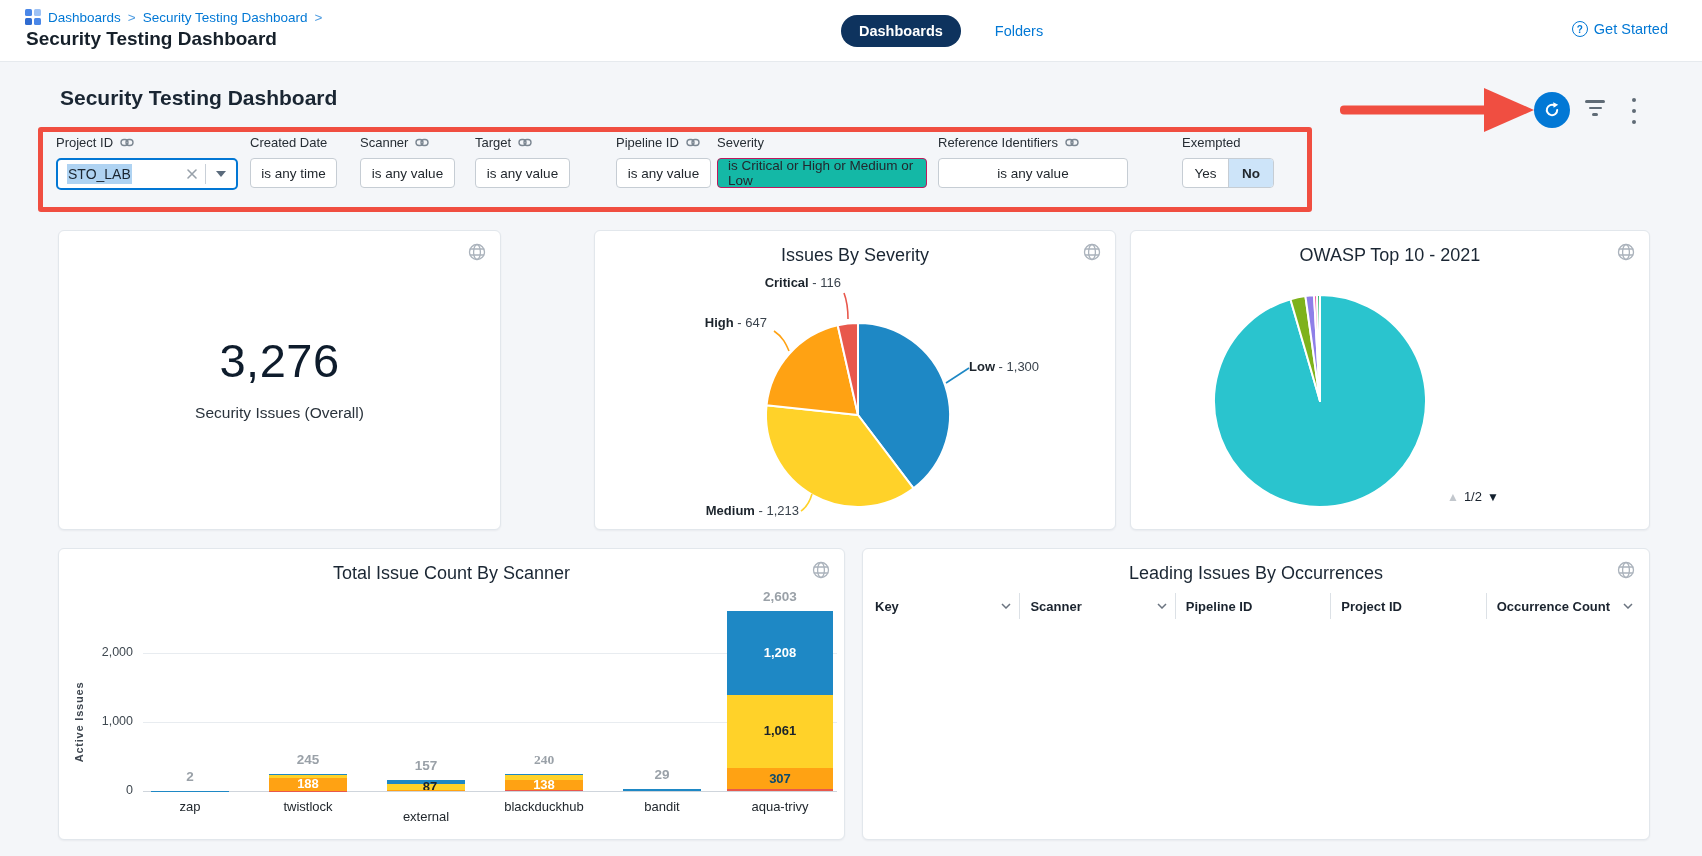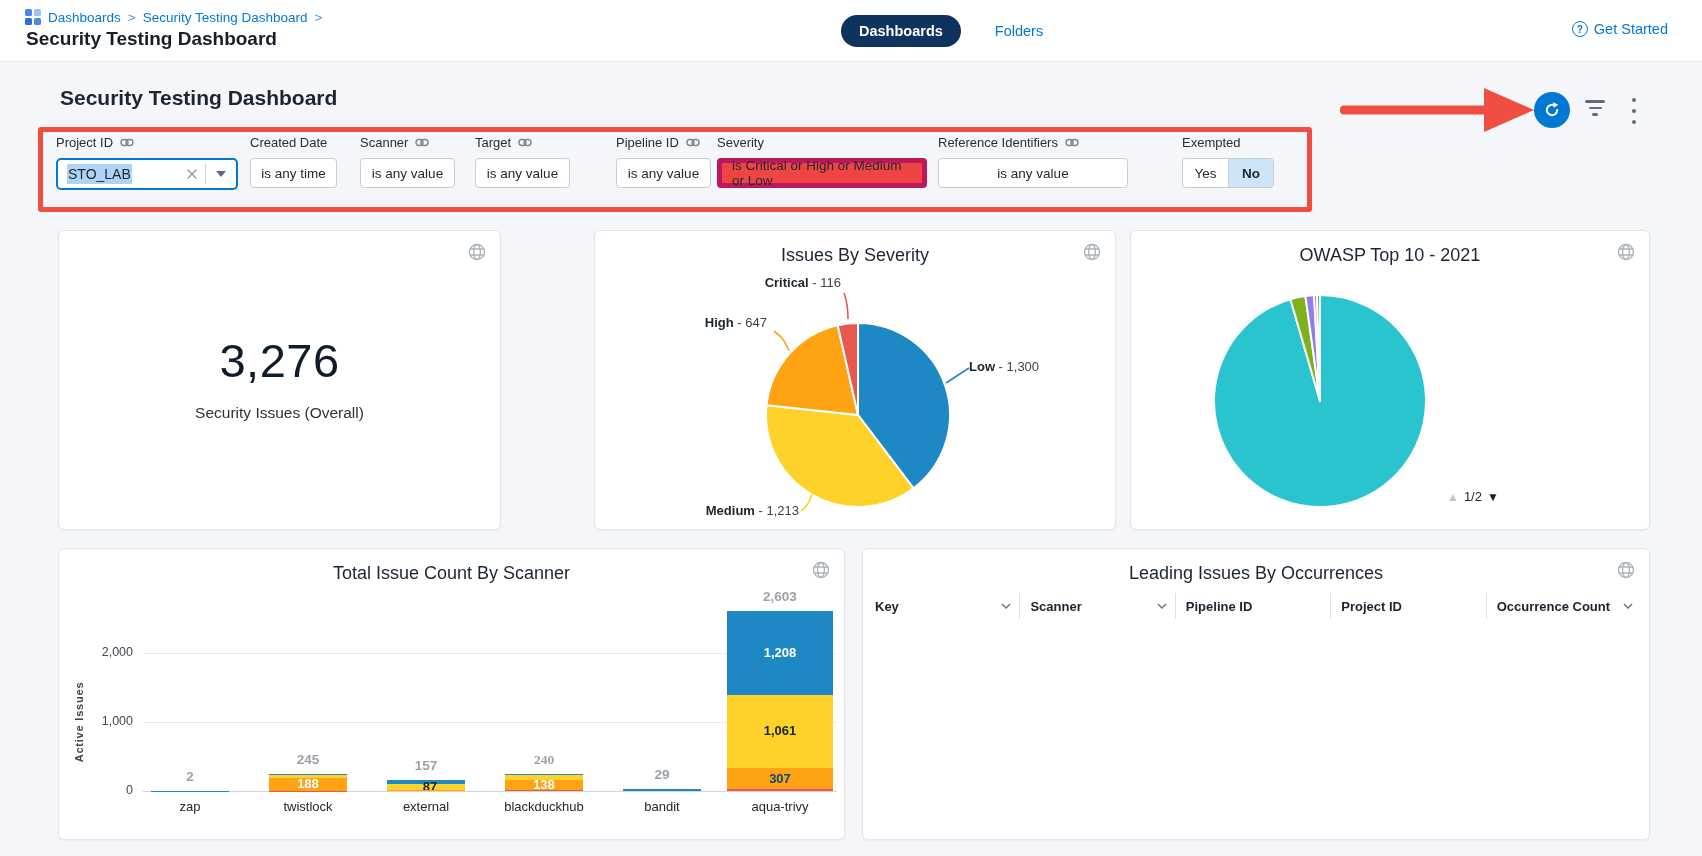--- a/index.html
+++ b/index.html
@@ -33,21 +33,21 @@
 
   
   .anno-rect { position:absolute; left:38px; top:65px; width:1274px; height:85px; border:5px solid #F04E41; border-radius:3px; z-index:4; pointer-events:none; }
   .anno-arrow { position:absolute; left:1338px; top:22px; width:200px; height:52px; z-index:6; pointer-events:none; }
 
   
   .filter-bar { position:absolute; left:0; top:72px; width:1702px; height:74px; }
   .fgroup { position:absolute; top:0; }
   .flabel { display:flex; align-items:center; gap:7px; font-size:13px; color:#262D34; height:16px; margin-bottom:8px; }
   .fbox { height:30px; border:1px solid #C6CDD4; border-radius:4px; background:#fff; display:flex; align-items:center; justify-content:center; font-size:13.5px; color:#22282E; cursor:pointer; padding:0 10px; }
-  .fchip { background:#ef4444; border:5px solid #be185d; }
+  .fchip { background:#14b8a6; border:1px solid #be185d; }
   .finput { width:182px; height:32px; border:2px solid #0277D4; border-radius:5px; background:#fff; display:flex; align-items:center; overflow:hidden; cursor:text; }
   .finput .txt { margin-left:9px; font-size:14px; color:#1A2530; background:#AFD3F2; padding:2px 1px; flex:0 0 auto; }
   .finput .spacer { flex:1; }
   .finput .clr { width:26px; display:flex; align-items:center; justify-content:center; cursor:pointer; }
   .finput .vdiv { width:1px; height:20px; background:#C9D0D8; }
   .finput .caret { width:30px; display:flex; align-items:center; justify-content:center; cursor:pointer; }
   .seg { display:flex; height:30px; border:1px solid #C6CDD4; border-radius:4px; overflow:hidden; background:#fff; }
   .seg .opt { width:45px; display:flex; align-items:center; justify-content:center; font-size:13.5px; color:#22282E; cursor:pointer; }
   .seg .opt + .opt { border-left:1px solid #C6CDD4; }
   .seg .sel { background:#CDE4F9; font-weight:700; }
@@ -332,21 +332,21 @@
         <div class="bar-total" style="left: 189px; top: 203.095px;">245</div>
         <div class="xcat" style="left: 179px; top: 250px;">twistlock</div>
         <div class="bar" style="left: 328px; top: 231.167px; width: 78px; height: 10.833px;">
           <div class="bar-seg" style="height: 4.28px; background: rgb(30, 136, 197);"></div>
           <div class="bar-seg" style="height: 6px; background: rgb(255, 210, 41);">
             <span class="seg-label" style="color: rgb(26, 34, 43); padding-left: 8px;">87</span>
           </div>
           <div class="bar-seg" style="height: 0.55px; background: rgb(255, 162, 19);"></div>
         </div>
         <div class="bar-total" style="left: 307px; top: 209.167px;">157</div>
-        <div class="xcat" style="left: 297px; top: 250px;">external</div>
+        <div class="xcat" style="left: 297px; top: 260px;">external</div>
         <div class="bar" style="left: 446px; top: 225.44px; width: 78px; height: 16.56px;">
           <div class="bar-seg" style="height: 0.83px; background: rgb(30, 136, 197);"></div>
           <div class="bar-seg" style="height: 4.97px; background: rgb(255, 210, 41);"></div>
           <div class="bar-seg" style="height: 9.52px; background: rgb(255, 162, 19);">
             <span class="seg-label" style="color: rgb(255, 255, 255);">138</span>
           </div>
           <div class="bar-seg" style="height: 1.24px; background: rgb(232, 88, 76);"></div>
         </div>
         <div class="bar-total" style="left: 425px; top: 203.44px; font-family: Liberation Serif, serif;">240</div>
         <div class="xcat" style="left: 415px; top: 250px;">blackduckhub</div>

